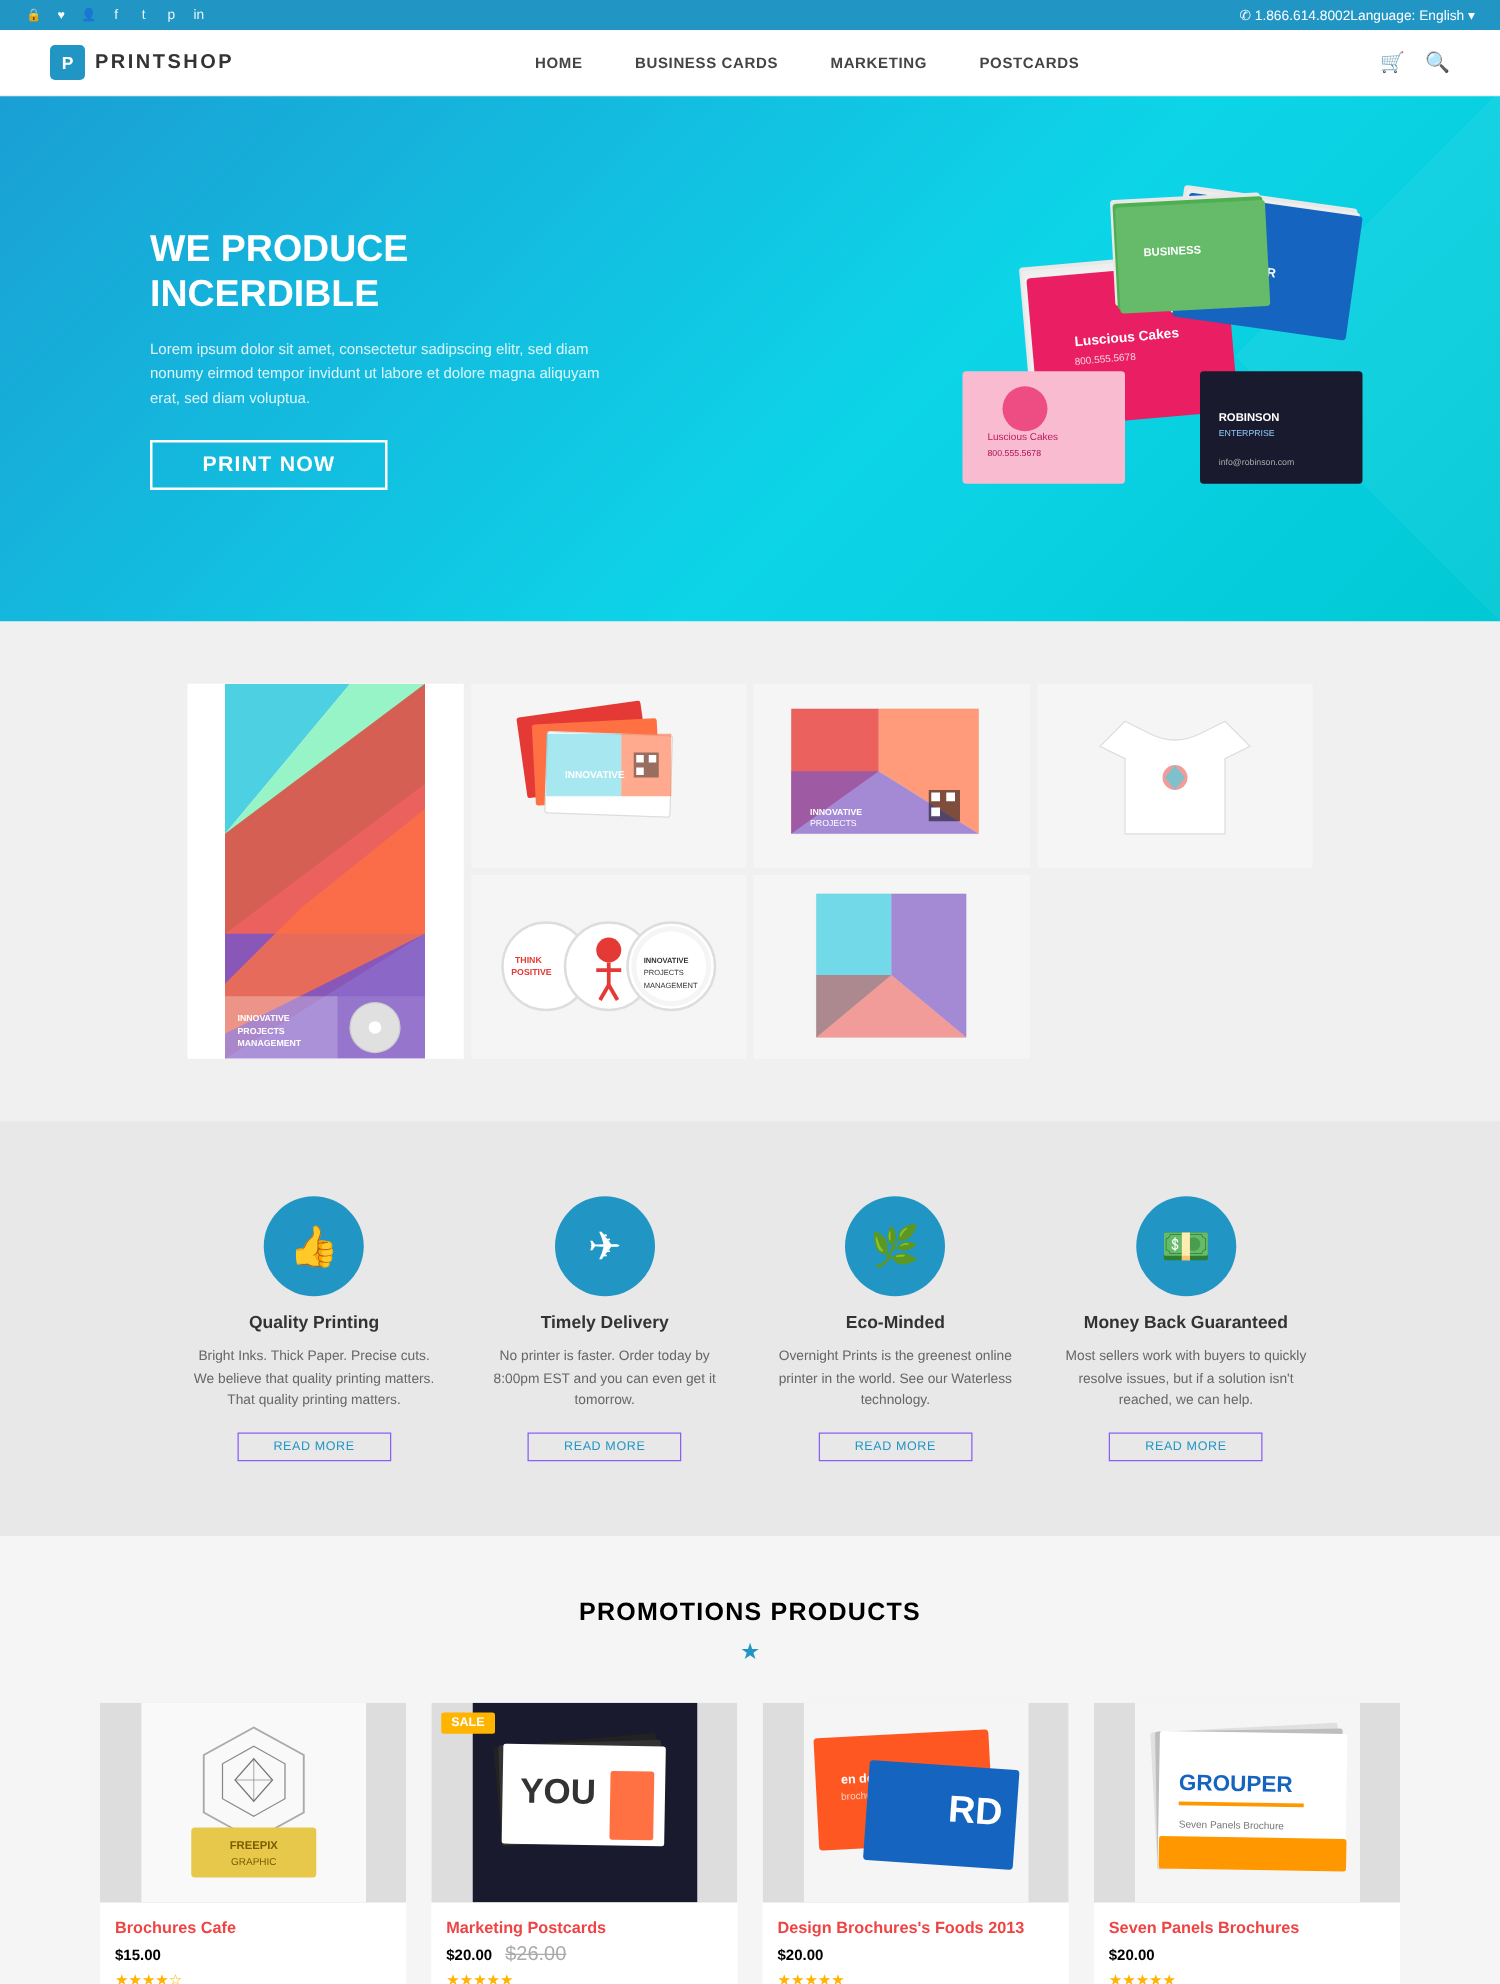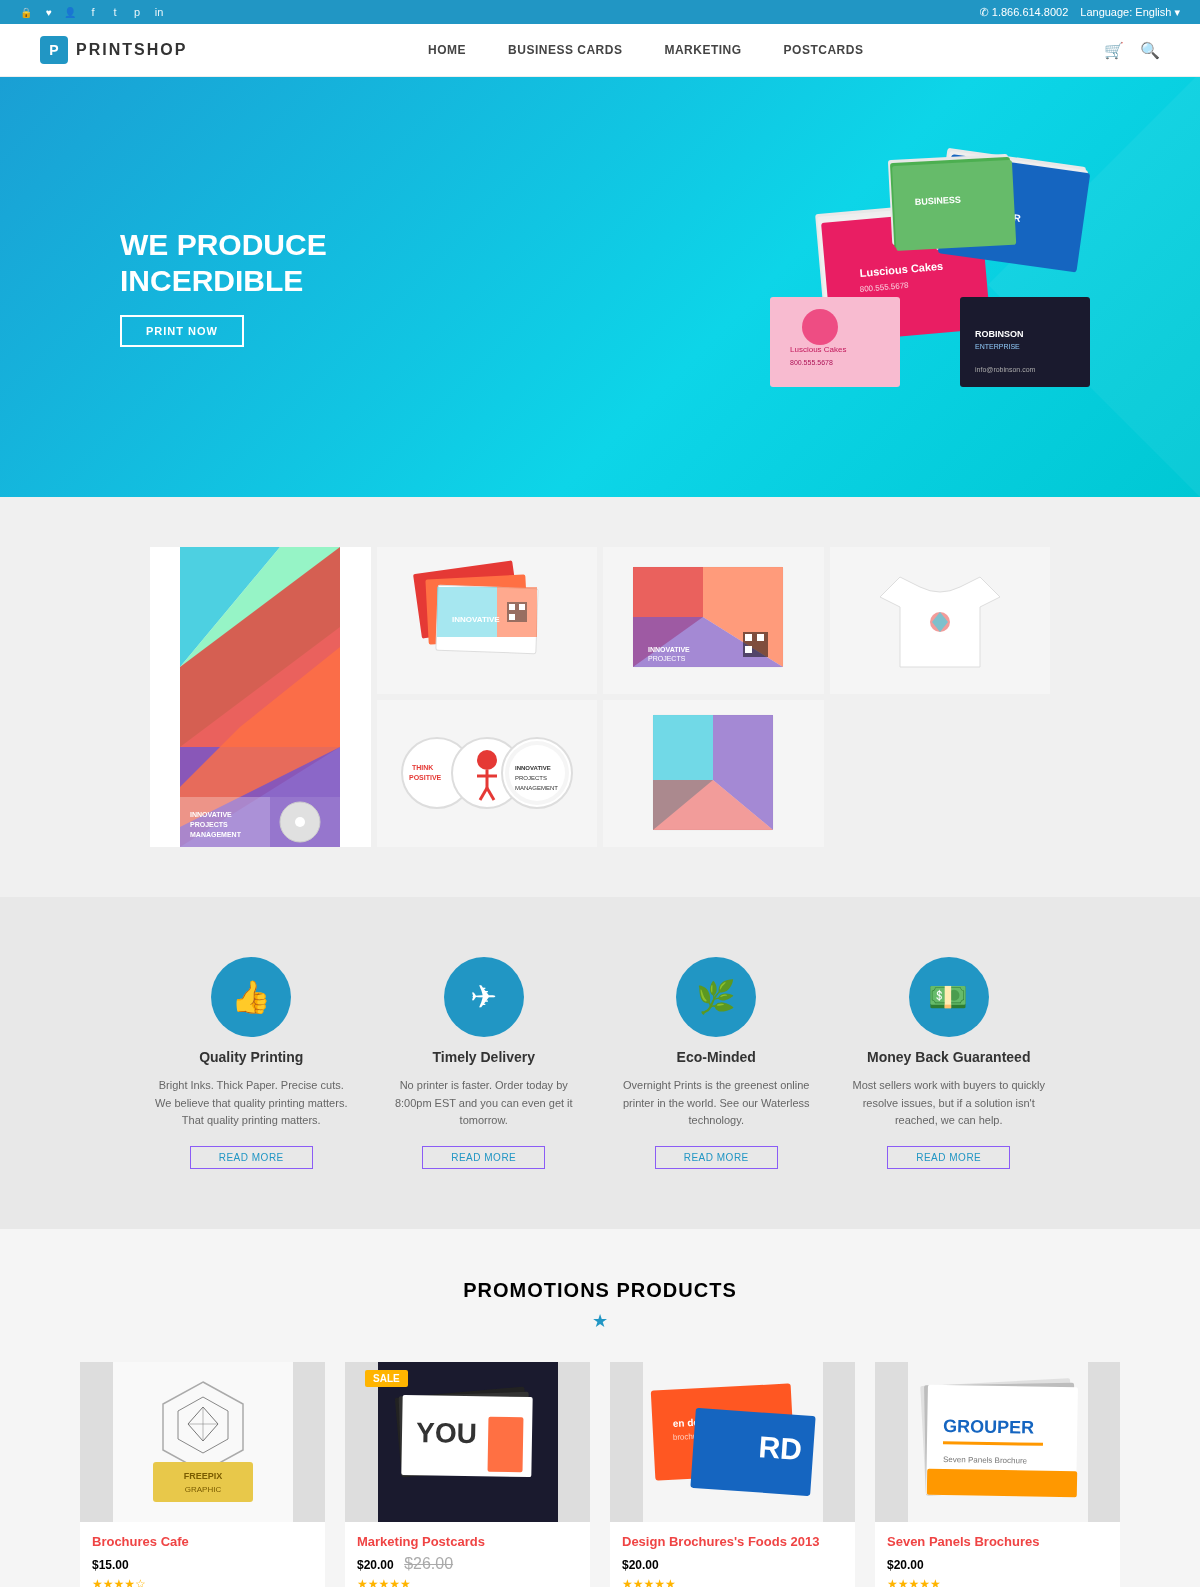--- a/index.html
+++ b/index.html
@@ -9,21 +9,21 @@
     .top-bar {
       background: #2196c4;
       color: #fff;
       font-size: 11px;
       padding: 5px 20px;
       display: flex;
       justify-content: space-between;
       align-items: center;
     }
     .top-bar-left { display: flex; gap: 8px; align-items: center; }
-    .top-bar-right { display: flex; gap: 12px; align-items: center; justify-content: space-between; }
+    .top-bar-right { display: flex; align-items: center; justify-content: space-between; }
     .top-bar-icon { width: 14px; height: 14px; display: inline-flex; align-items: center; justify-content: center; font-size: 10px; }
 
     
     .header {
       background: #fff;
       padding: 12px 40px;
       display: flex;
       justify-content: space-between;
       align-items: center;
       border-bottom: 1px solid #eee;
@@ -48,22 +48,22 @@
       position: relative;
       overflow: hidden;
     }
     .hero-content { max-width: 380px; z-index: 2; }
     .hero-title { font-size: 30px; font-weight: 900; color: #fff; text-transform: uppercase; margin-bottom: 16px; line-height: 1.2; }
     .hero-text { font-size: 12px; color: rgba(255,255,255,0.85); margin-bottom: 24px; line-height: 1.6; }
     .hero-btn {
       border: 2px solid #fff;
       color: #fff;
       background: transparent;
-      padding: 8px 24px;
-      font-size: 11px;
+      padding: 8px 40px;
+      font-size: 17px;
       font-weight: 600;
       letter-spacing: 1px;
       text-transform: uppercase;
       cursor: pointer;
     }
     .hero-image {
       position: absolute;
       right: 80px;
       top: 50%;
       transform: translateY(-50%);
@@ -173,21 +173,21 @@
       justify-content: center;
     }
     .product-info { padding: 12px; }
     .product-name { font-size: 13px; font-weight: 600; color: #ef4444; margin-bottom: 6px; }
     .product-price { font-size: 12px; color: #000000; font-weight: 700; }
     .product-price-old { font-size: 16px; color: #aaa; text-decoration: line-through; margin-left: 6px; }
     .stars { color: #ffb400; font-size: 12px; margin-top: 4px; }
     .sale-badge {
       position: absolute;
       top: 8px;
-      left: 20px;
+      left: 8px;
       background: #ffb400;
       color: #fff;
       font-size: 10px;
       font-weight: 700;
       padding: 3px 8px;
       border-radius: 2px;
     }
 
     
     .social-icon { font-size: 11px; opacity: 0.9; }
@@ -238,20 +238,21 @@
   <div class="header-actions">
     <span class="header-icon">🛒</span>
     <span class="header-icon">🔍</span>
   </div>
 </div>
 
 <div class="hero">
   <div class="hero-bg-shape"></div>
   <div class="hero-content">
     <div class="hero-title">WE PRODUCE INCERDIBLE</div>
+    <div class="hero-text">Lorem ipsum dolor sit amet, consectetur sadipscing elitr, sed diam nonumy eirmod tempor invidunt ut labore et dolore magna aliquyam erat, sed diam voluptua.</div>
     <button class="hero-btn">PRINT NOW</button>
   </div>
   <div class="hero-image">
     
     <svg width="380" height="320" viewBox="0 0 380 320" xmlns="http://www.w3.org/2000/svg">
 
       <rect x="80" y="80" width="160" height="120" rx="3" fill="#e8e8e8" transform="rotate(-5 160 140)"></rect>
       <rect x="82" y="83" width="160" height="120" rx="3" fill="#eee" transform="rotate(-5 161 143)"></rect>
       <rect x="84" y="86" width="160" height="120" rx="3" fill="#f0f0f0" transform="rotate(-5 162 146)"></rect>
       <rect x="86" y="89" width="160" height="120" rx="3" fill="#e91e63" transform="rotate(-5 163 149)"></rect>

